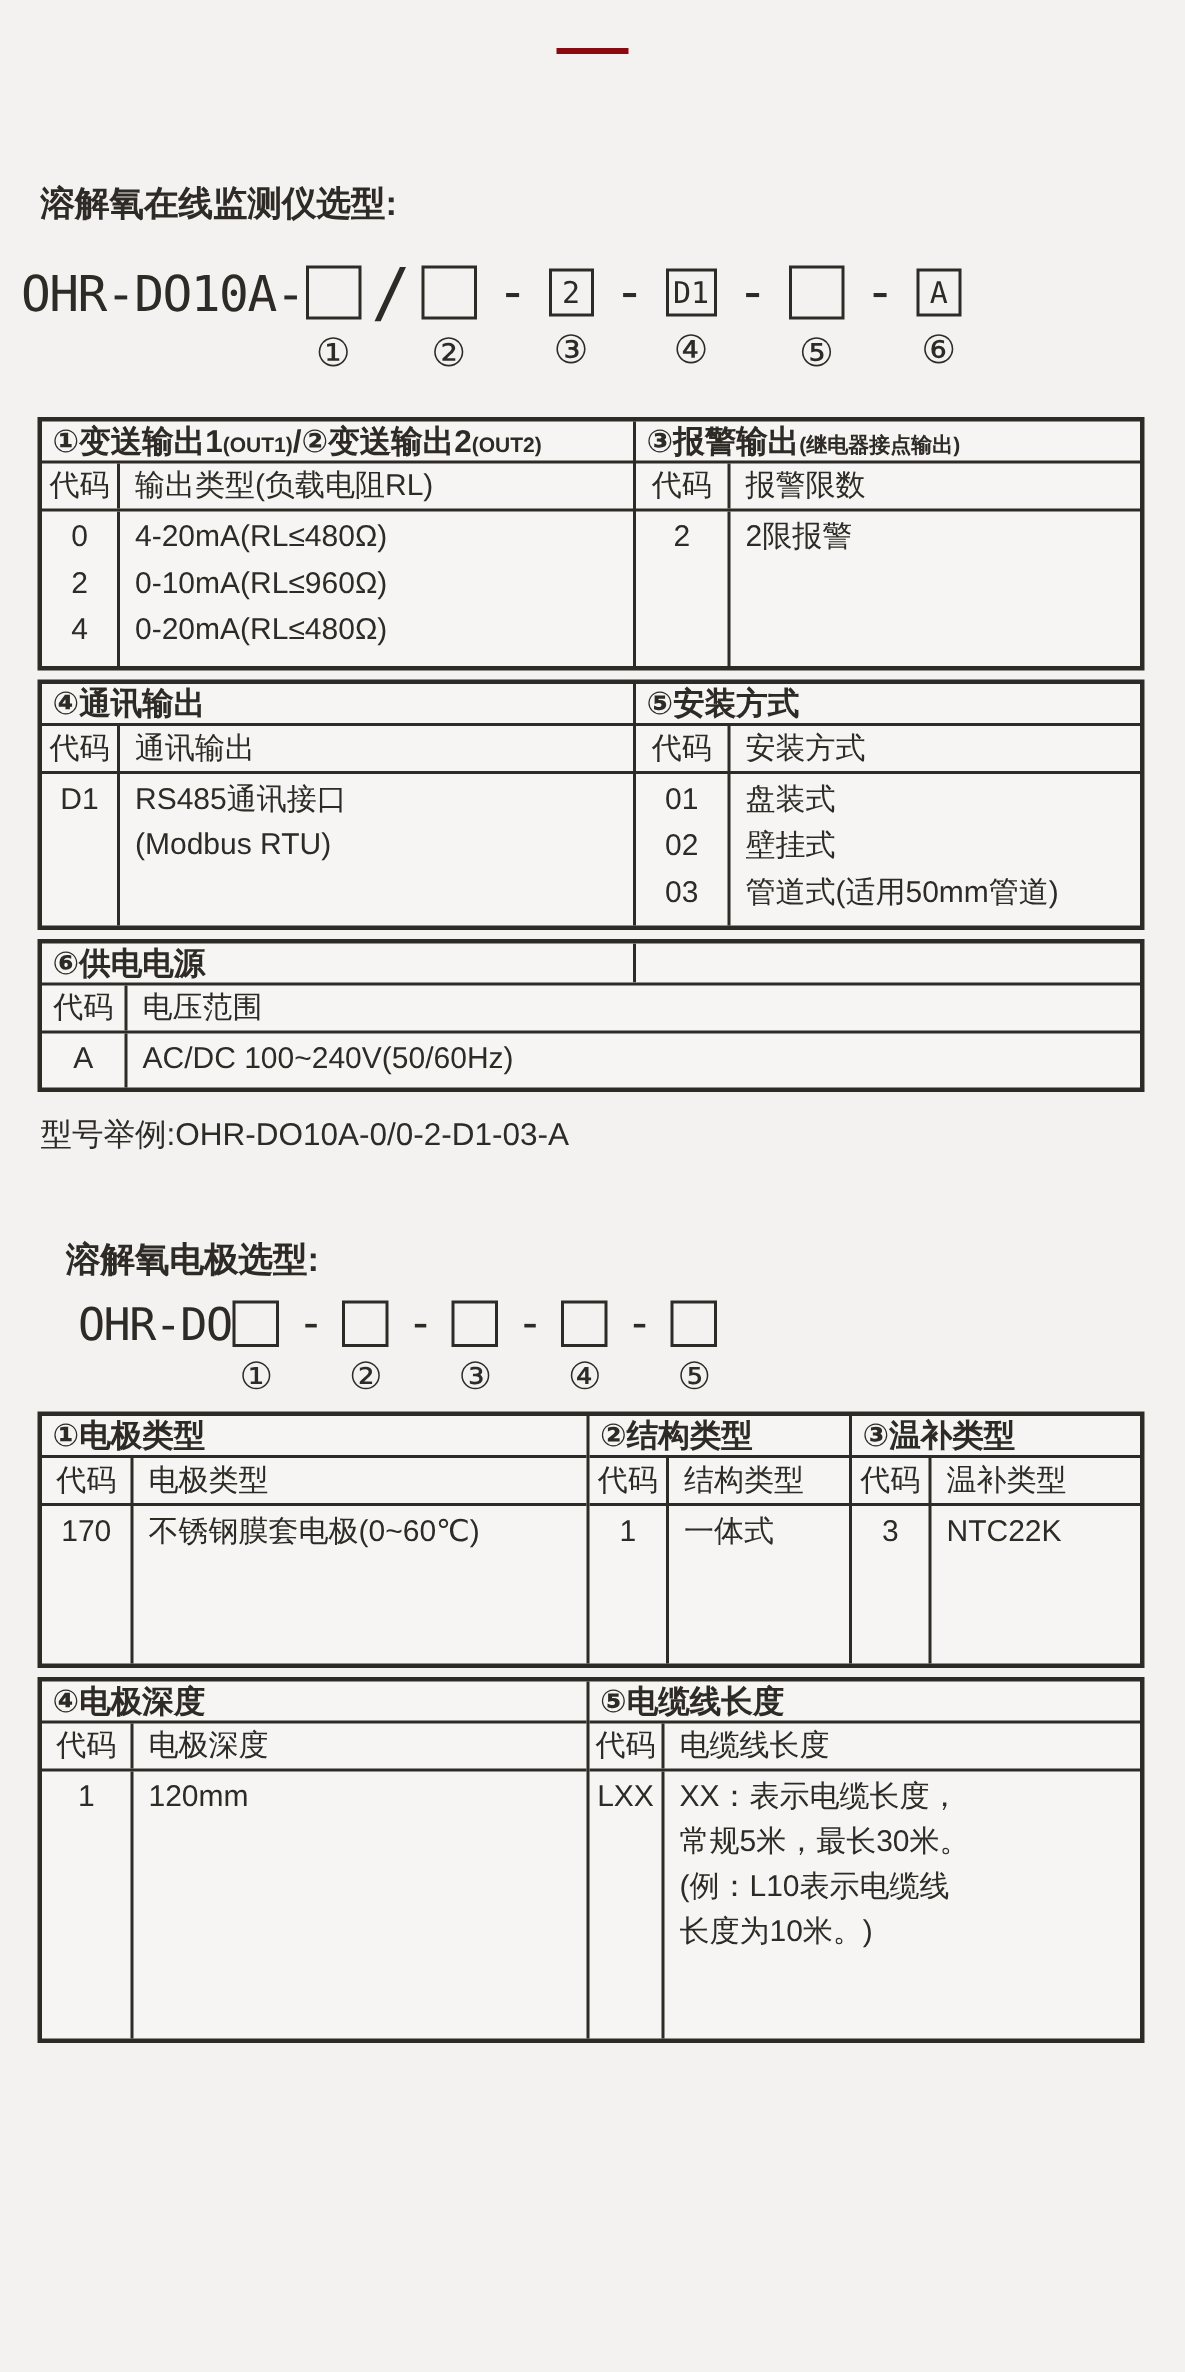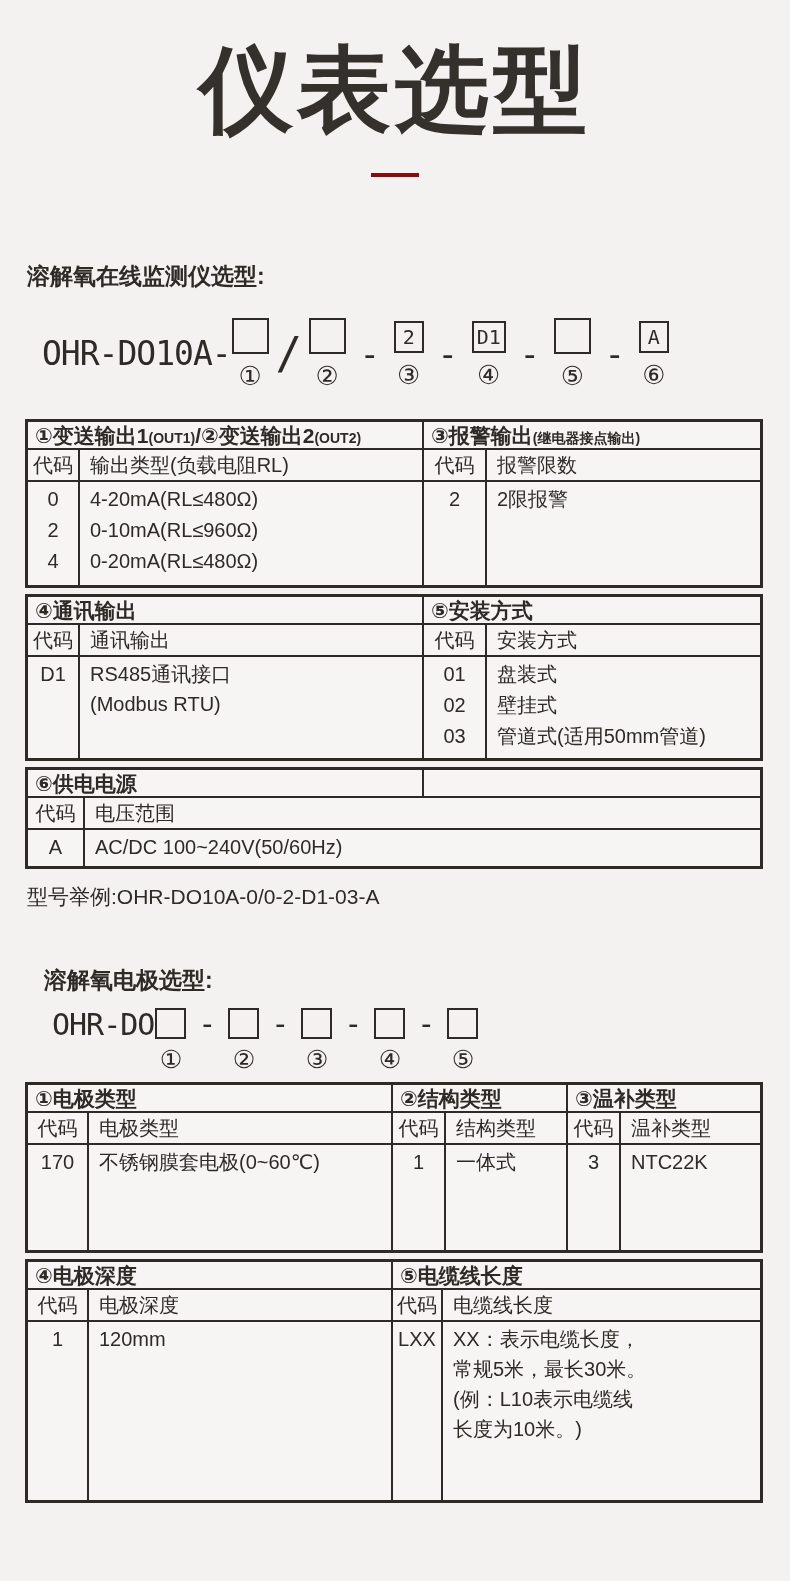--- a/index.html
+++ b/index.html
@@ -25,21 +25,21 @@
   }
   .red-rule{width:48px;height:4px;background:var(--red);margin:32px auto 0;}
 
   
   .sec-heading{font-size:23px;font-weight:700;}
   .sec-heading.meter{margin:84px 0 0 27px;}
   .sec-heading.electrode{margin:54px 16px 0 44px;}
 
   
   .model-line{display:flex;align-items:flex-start;}
-  .model-line.m1{margin:26px 0 0 42px;align-items:center;}
+  .model-line.m1{margin:26px 0 0 14px;}
   .model-line.m2{margin:12px 0 0 52px;}
   .mprefix{
     font-family:"DejaVu Sans Mono","Liberation Mono",monospace;
     font-size:33px;line-height:38px;letter-spacing:-1px;white-space:nowrap;
   }
   .m2 .mprefix{font-size:30px;line-height:33px;}
   .slotcol{display:flex;flex-direction:column;align-items:center;margin:0 1px;}
   .box{
     border:2px solid var(--ink);display:flex;align-items:center;justify-content:center;
     font-family:"DejaVu Sans Mono","Liberation Mono",monospace;font-size:20px;color:var(--ink);
@@ -93,21 +93,20 @@
   .hB103{height:103px;}.hB101{height:101px;}.hB36{height:36px;}
   .hB105{height:105px;}.hB178{height:178px;}
 
   .example{margin:14px 0 0 27px;font-size:21px;}
 </style>
 </head>
 <body>
 
 <div class="page">
 
-  <h1 class="title">仪表选型</h1>
   <div class="red-rule"></div>
 
   <h2 class="sec-heading meter">溶解氧在线监测仪选型:</h2>
 
   <div class="model-line m1">
     <span class="mprefix">OHR-DO10A-</span>
     <span class="slotcol">
       <span class="box lg"></span>
       <span class="circ">①</span>
     </span>

